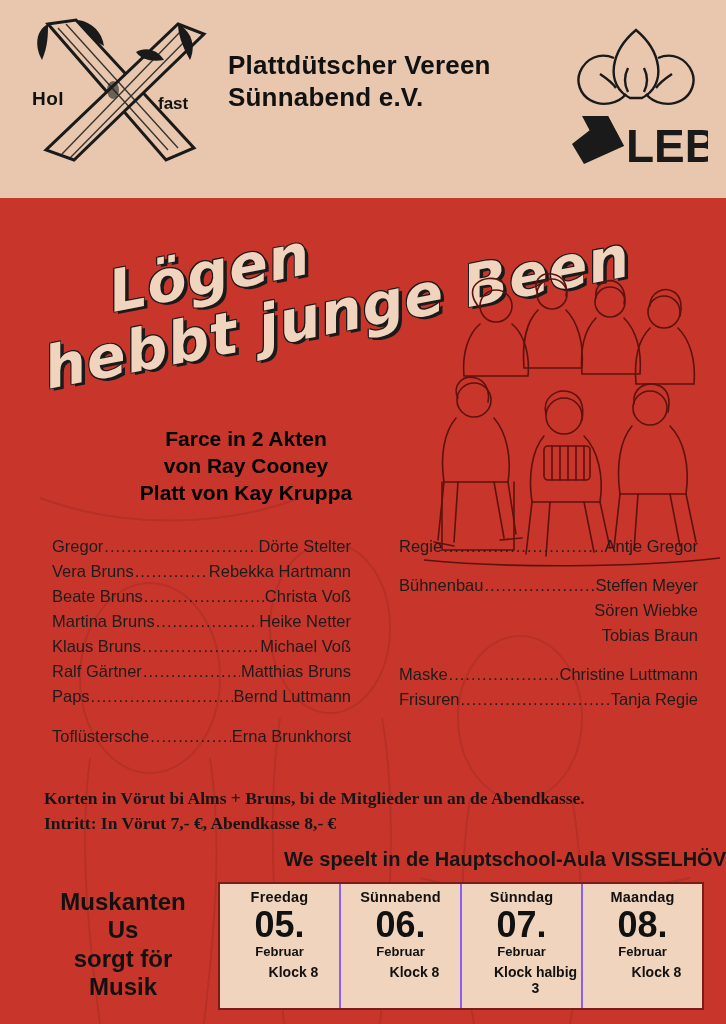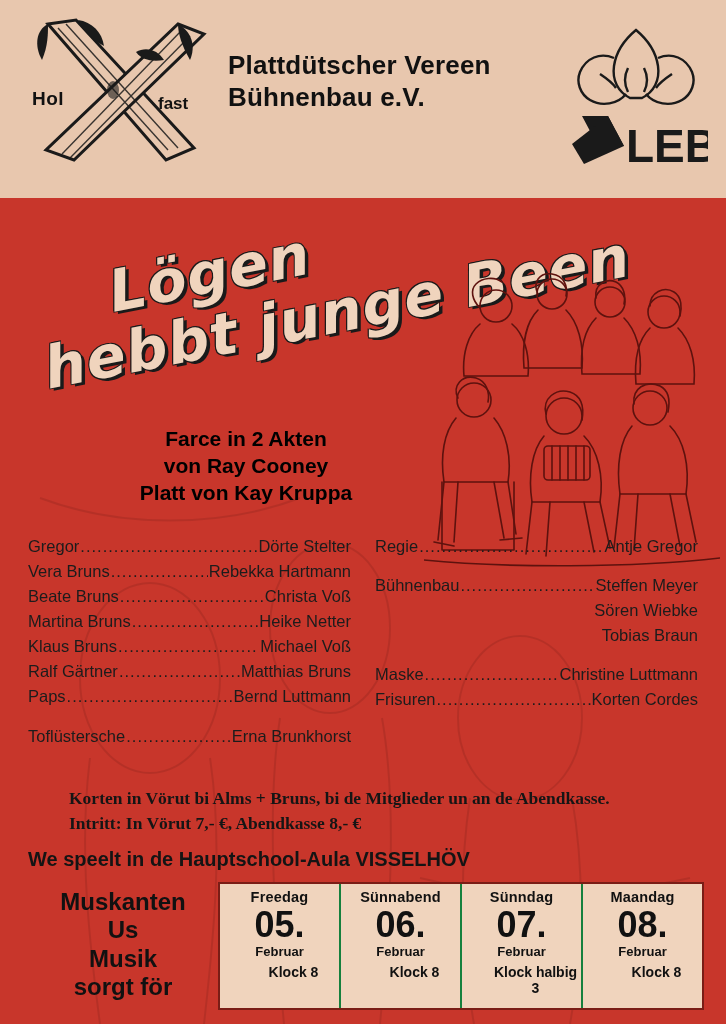--- a/index.html
+++ b/index.html
@@ -150,20 +150,21 @@
     gap: 24px;
     color: #1c1c1c;
     font-size: 16.5px;
   }
   .cast-col { width: 323px; }
   .cast-row {
     display: flex;
     align-items: baseline;
     white-space: nowrap;
     line-height: 1.52;
+    margin-left: 24px;
   }
   .cast-row .role { flex: 0 0 auto; }
   .cast-row .dots {
     flex: 1 1 auto;
     overflow: hidden;
     letter-spacing: 1px;
     margin: 0 1px;
   }
   .cast-row .who { flex: 0 0 auto; }
   .cast-row.right-only { justify-content: flex-end; }
@@ -173,28 +174,27 @@
   .ticket-info {
     position: absolute;
     left: 44px;
     top: 588px;
     width: 640px;
     color: #151515;
     font-family: "Liberation Serif", serif;
     font-size: 17.5px;
     font-weight: bold;
     line-height: 1.45;
-    margin-left: 25px;
   }
   .venue {
     position: absolute;
     left: 0;
     top: 650px;
     width: 726px;
-    text-align: left;
+    text-align: right;
     font-size: 20px;
     font-weight: bold;
     color: #141414;
     padding-left: 28px;
     box-sizing: border-box;
   }
 
   
   .music {
     position: absolute;
@@ -215,21 +215,21 @@
     top: 684px;
     width: 486px;
     height: 128px;
     background: #f0d4bd;
     border: 2px solid #7a1d16;
     display: flex;
     box-sizing: border-box;
   }
   .date-cell {
     flex: 1 1 0;
-    border-right: 2px solid #15803d;
+    border-right: 2px solid #8b5cf6;
     text-align: center;
     padding-top: 5px;
     box-sizing: border-box;
     color: #111;
   }
   .date-cell:last-child { border-right: none; }
   .date-day {
     font-size: 14.5px;
     font-weight: bold;
     letter-spacing: .2px;
@@ -276,21 +276,21 @@
         <path d="M160 8 C174 16 178 30 172 44 C164 30 160 18 160 8 Z"></path>
         <path d="M118 36 C128 30 140 34 146 44 C134 46 124 44 118 36 Z"></path>
       </g>
       <ellipse cx="95" cy="74" rx="6" ry="9" fill="#1a1a1a" opacity=".6"></ellipse>
     </svg>
     <div class="logo-hol">Hol</div>
     <div class="logo-fast">fast</div>
 
     <div class="club-name">
       <div>Plattdütscher Vereen</div>
-      <div>Bühnenbau e.V.</div>
+      <div>Sünnabend e.V.</div>
     </div>
 
     <svg class="leb-logo" viewBox="0 0 144 150">
       <g fill="none" stroke="#1a1a1a" stroke-width="2.4">
         <path d="M72 12 C60 22 52 34 50 48 C48 62 54 74 66 80 L78 80 C90 74 96 62 94 48 C92 34 84 22 72 12 Z"></path>
         <path d="M50 40 C36 34 22 40 16 54 C12 64 16 76 26 82 C38 89 54 86 62 76"></path>
         <path d="M94 40 C108 34 122 40 128 54 C132 64 128 76 118 82 C106 89 90 86 82 76"></path>
         <path d="M64 50 C60 58 60 66 64 74"></path>
         <path d="M80 50 C84 58 84 66 80 74"></path>
         <path d="M36 56 C42 60 48 64 52 70"></path>
@@ -437,37 +437,37 @@
         </div>
         <div class="cast-row spacer"></div>
         <div class="cast-row">
           <span class="role">Maske</span>
           <span class="dots">.....................................</span>
           <span class="who">Christine Luttmann</span>
         </div>
         <div class="cast-row">
           <span class="role">Frisuren</span>
           <span class="dots">.....................................</span>
-          <span class="who">Korten Cordes</span>
+          <span class="who">Tanja Regie</span>
         </div>
       </div>
     </div>
 
     <div class="ticket-info">
       <div>Korten in Vörut bi Alms + Bruns, bi de Mitglieder un an de Abendkasse.</div>
       <div>Intritt: In Vörut 7,- €, Abendkasse 8,- €</div>
     </div>
 
     <div class="venue">We speelt in de Hauptschool-Aula VISSELHÖV</div>
 
     <div class="music">
       <div>Muskanten</div>
       <div>Us</div>
+      <div>sorgt för</div>
       <div>Musik</div>
-      <div>sorgt för</div>
     </div>
 
     <div class="dates">
       <div class="date-cell">
         <div class="date-day">Freedag</div>
         <div class="date-num">05.</div>
         <div class="date-month">Februar</div>
         <div class="date-time">Klock 8</div>
       </div>
       <div class="date-cell">

